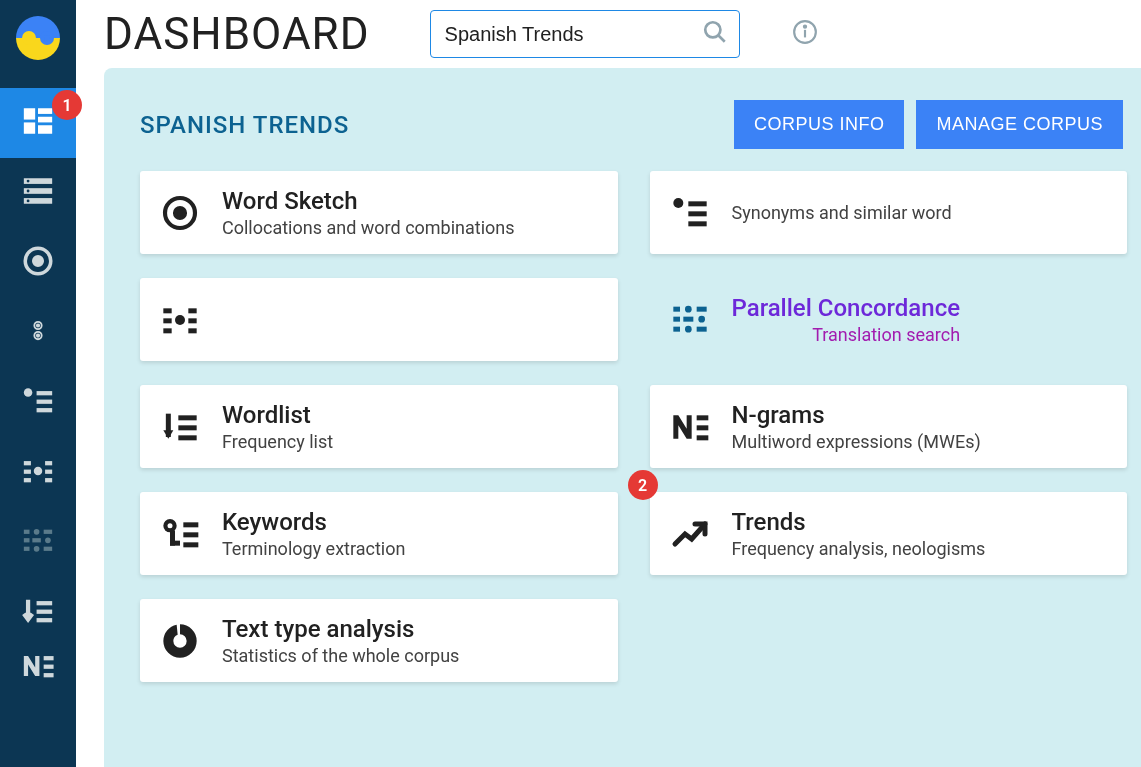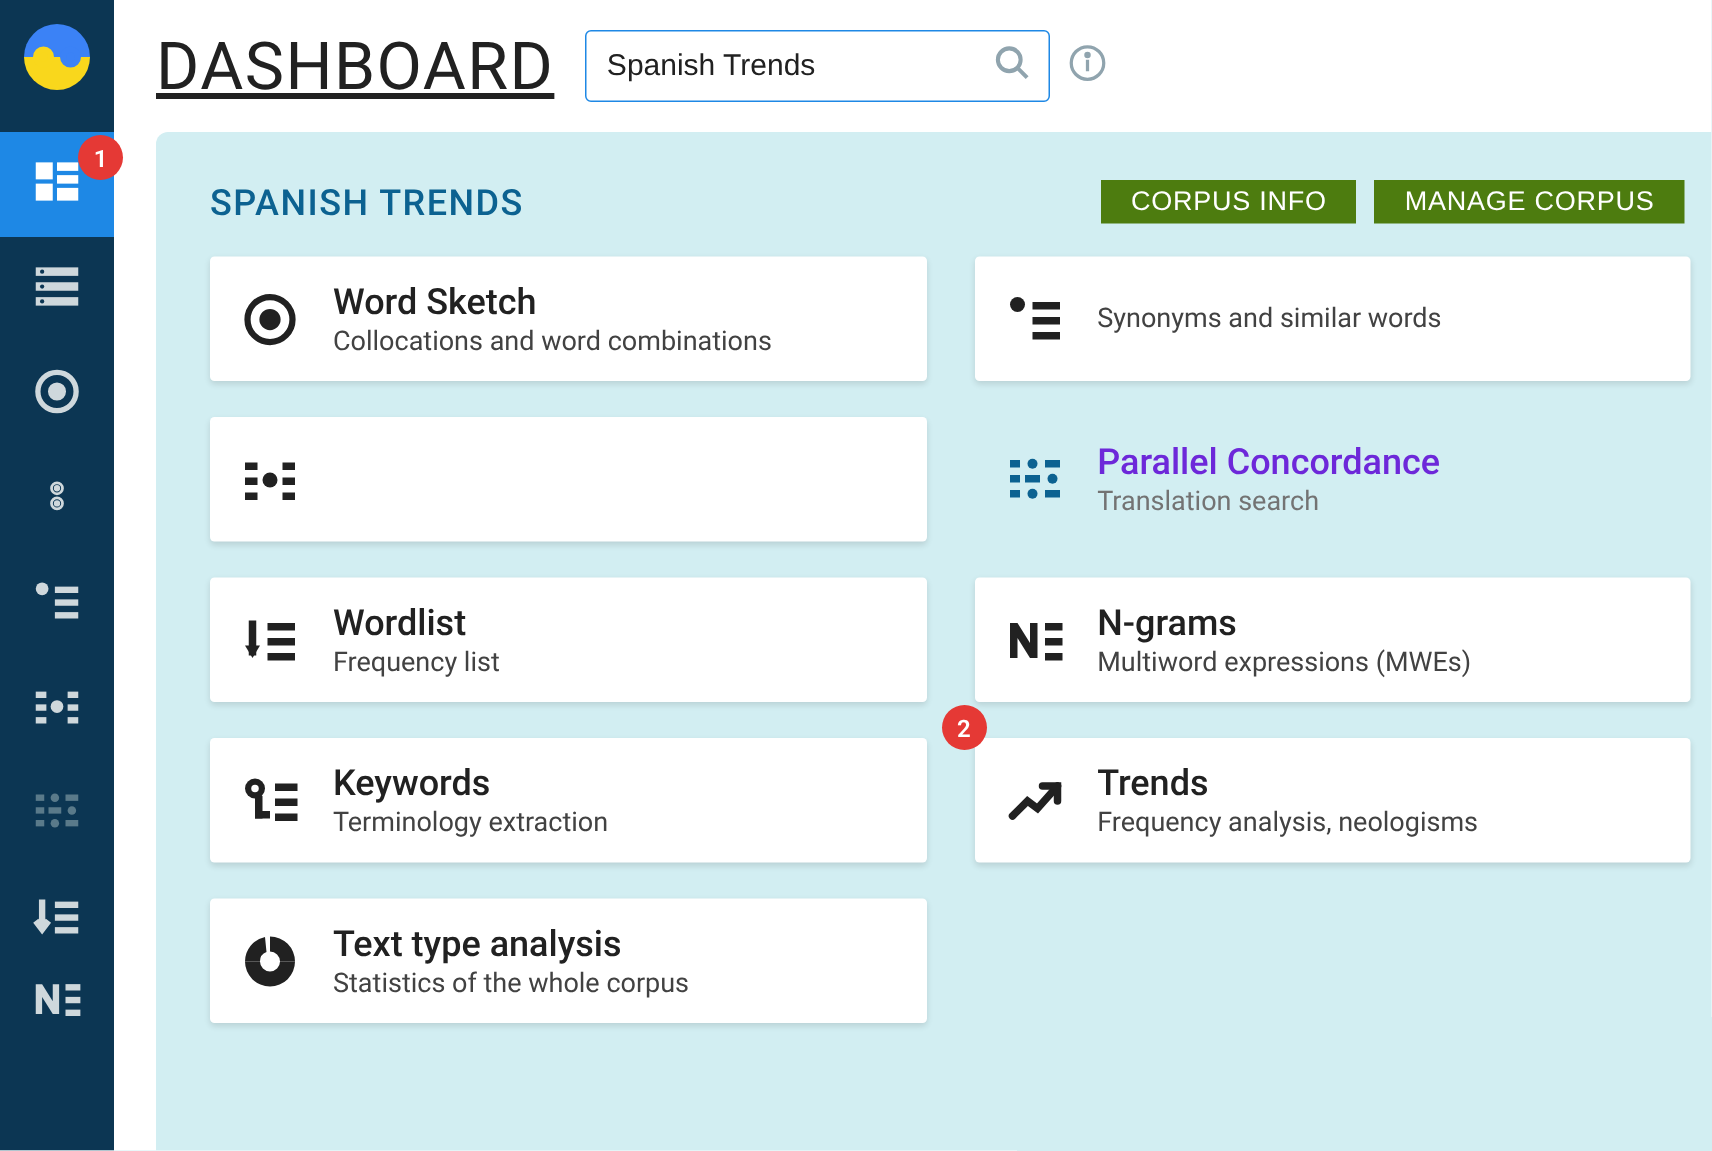--- a/index.html
+++ b/index.html
@@ -69,26 +69,25 @@
   .nav-item .badge { top: 2px; right: -6px; }
 
   
   .main {
     flex: 1;
     display: flex;
     flex-direction: column;
     min-width: 0;
   }
   .topbar {
-    height: 88px;
+    height: 68px;
     display: flex;
     align-items: center;
     padding: 0 20px 0 28px;
-    gap: 20px;
-    text-decoration: underline;
+    gap: 60px;
   }
   .page-title {
     font-size: 44px;
     font-weight: 400;
     letter-spacing: 1px;
     color: #212121;
   }
   .searchwrap {
     position: relative;
     width: 310px;
@@ -132,25 +131,25 @@
   }
   .corpus-name {
     color: #0c6291;
     font-size: 24px;
     font-weight: 500;
     letter-spacing: 1px;
     text-transform: uppercase;
   }
   .hbtns { display:flex; gap: 12px;}
   .hbtn {
-    background: #4d7c0f;
+    background: #3b82f6;
     color: #fff;
     border: none;
     font-size: 18px;
-    padding: 4px 20px;
+    padding: 14px 20px;
     cursor: pointer;
     letter-spacing: 0.5px;
     white-space: nowrap;
   }
 
   .grid {
     display: grid;
     grid-template-columns: 1fr 1fr;
     gap: 24px 32px;
     position: relative;
@@ -164,21 +163,21 @@
     align-items: center;
     gap: 20px;
     cursor: pointer;
     position: relative;
   }
   .card.ghost {
     background: transparent;
     box-shadow: none;
   }
   .card.ghost .ctitle { color: #6d28d9; }
-  .card.ghost .csub   { color: #737373; }
+  .card.ghost .csub   { color: #a21caf; text-align: right; }
 
   .cicon {
     width: 44px;
     height: 44px;
     display:flex; align-items:center; justify-content:center;
     flex-shrink: 0;
     color: #212121;
   }
   .card.ghost .cicon { color: #0c6291; }
   .cicon svg { width: 40px; height: 40px; }
@@ -372,21 +371,21 @@
       <div class="card">
         <div class="cicon">
           <svg viewBox="0 0 24 24" fill="currentColor">
               <circle cx="5" cy="6" r="3"></circle>
               <rect x="11" y="5" width="11" height="3"></rect>
               <rect x="11" y="11" width="11" height="3"></rect>
               <rect x="11" y="17" width="11" height="3"></rect>
             </svg>
         </div>
         <div class="ctext">
-          <div class="csub">Synonyms and similar words</div>
+          <div class="csub">Synonyms and similar word</div>
         </div>
       </div>
 
       <div class="card">
         <div class="cicon">
           <svg viewBox="0 0 24 24" fill="currentColor">
               <rect x="2" y="5" width="5" height="3"></rect>
               <rect x="17" y="5" width="5" height="3"></rect>
               <rect x="2" y="11" width="5" height="3"></rect>
               <circle cx="12" cy="12" r="3"></circle>

